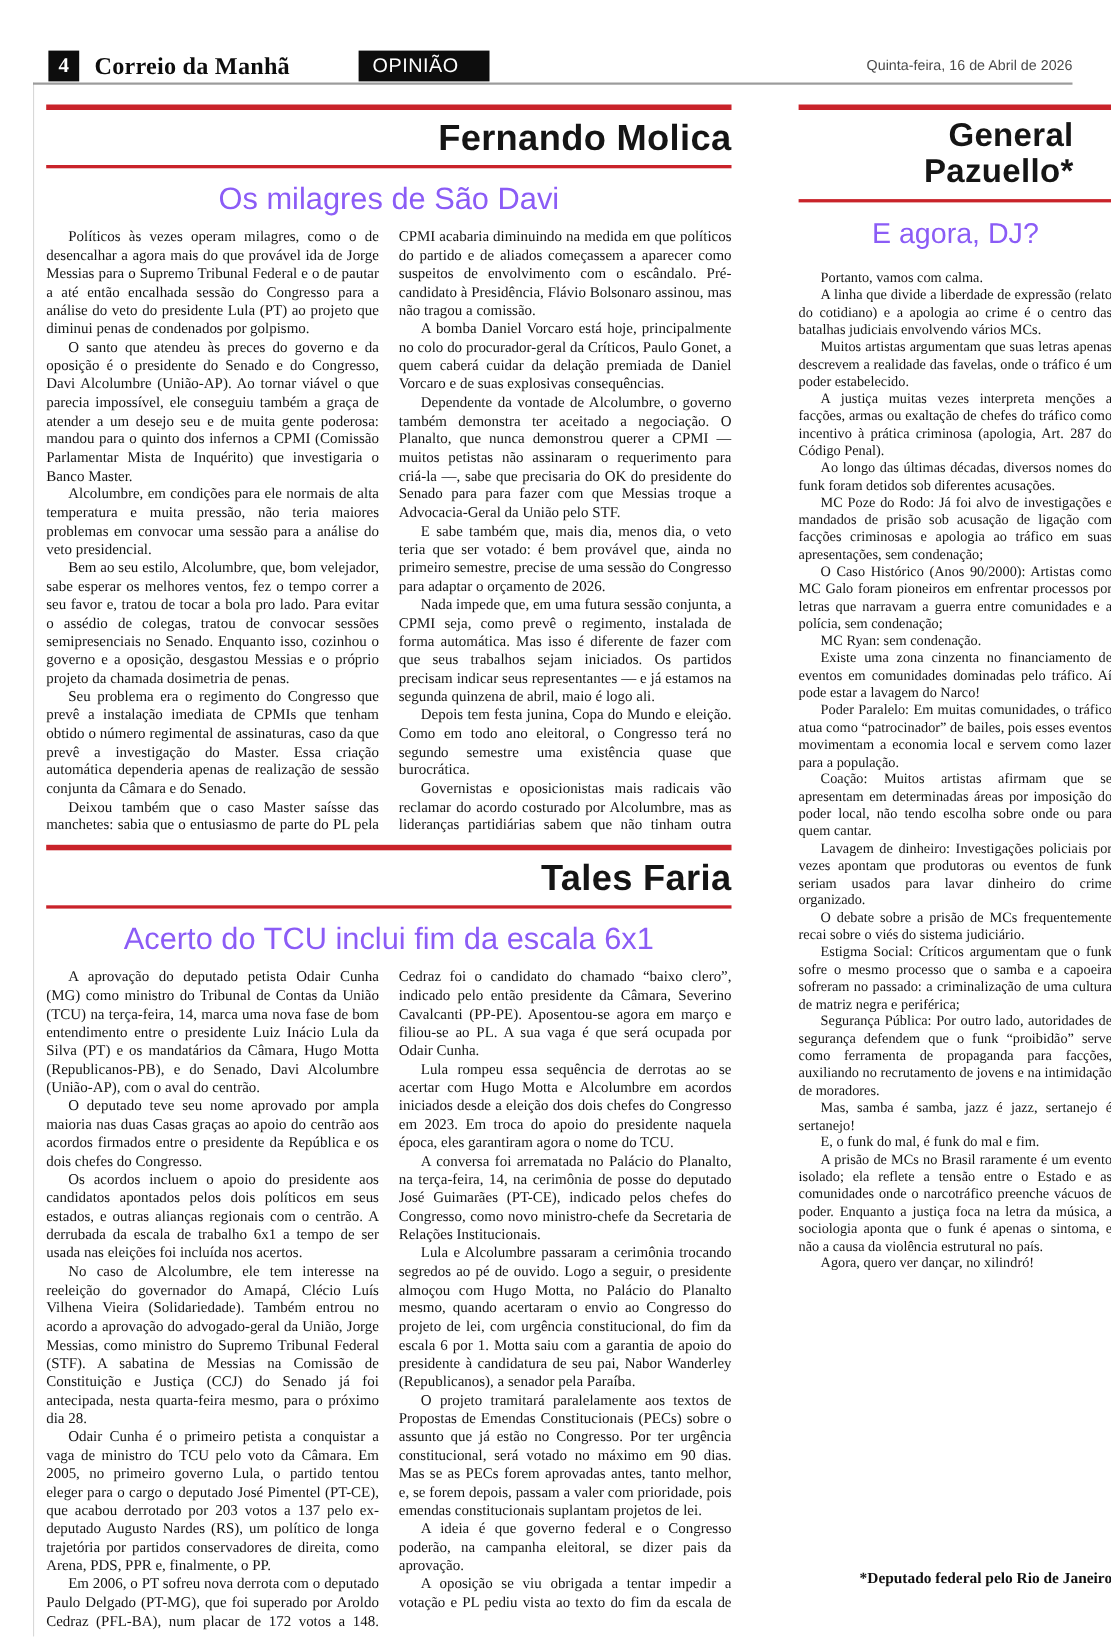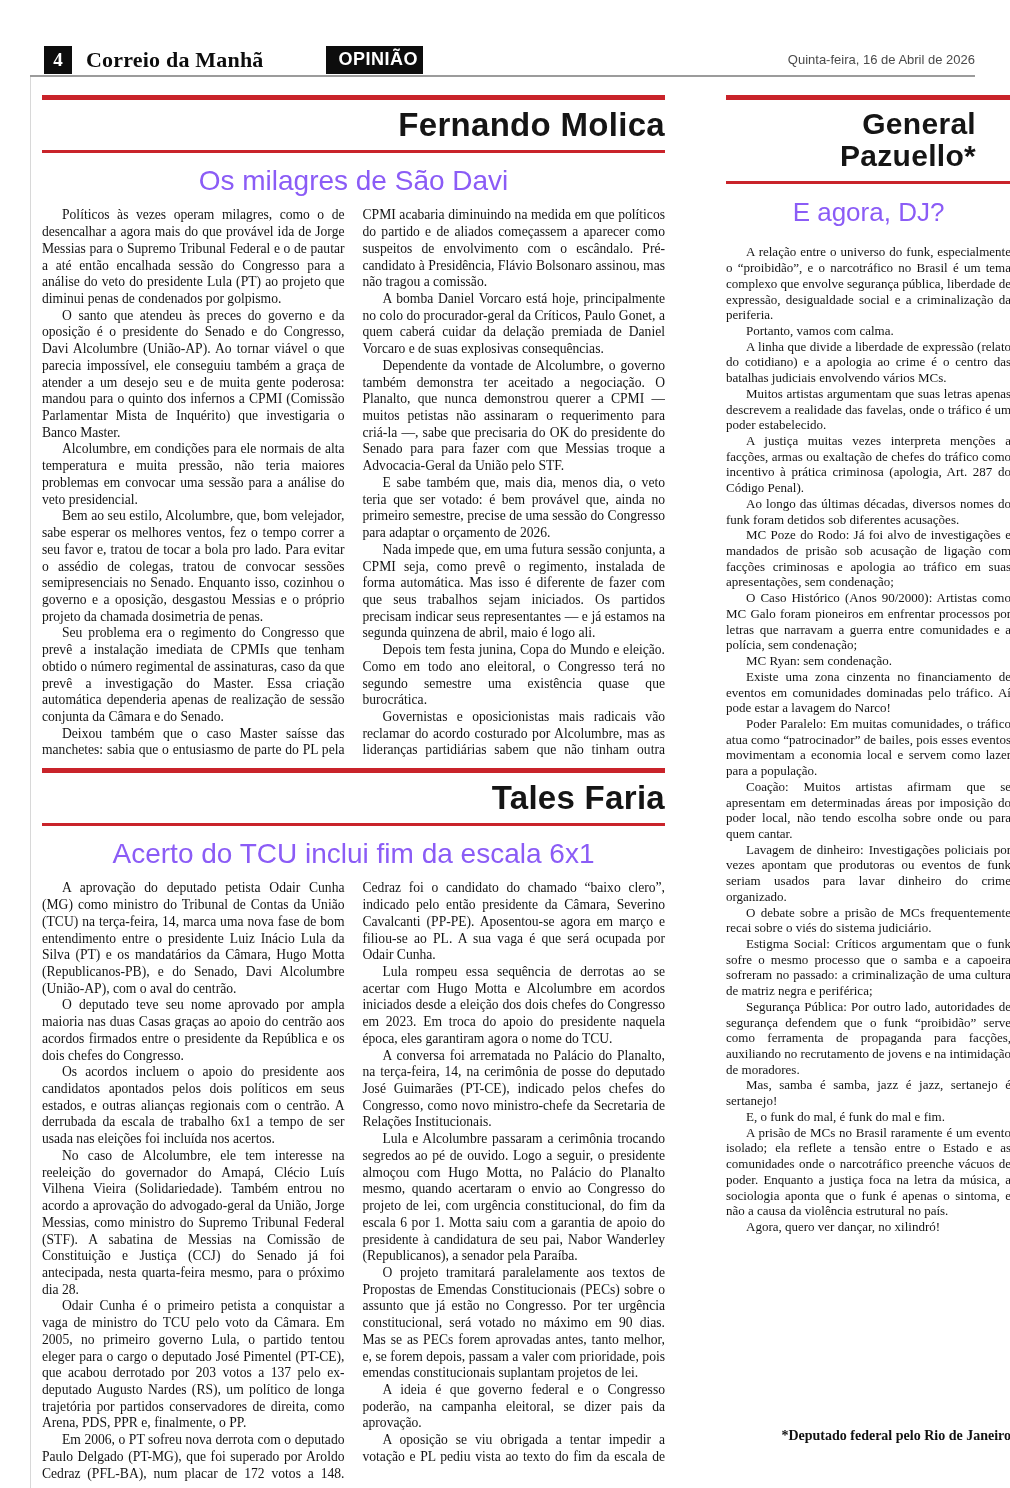--- a/index.html
+++ b/index.html
@@ -16,22 +16,22 @@
     margin-left:14px; background:#0d0d0d; color:#fff; width:28px; height:28px;
     display:flex; align-items:center; justify-content:center;
     font-family:"Liberation Serif", serif; font-weight:bold; font-size:19px;
   }
   .paper-name {
     margin-left:14px; font-family:"Liberation Serif", serif; font-weight:bold;
     font-size:22px; letter-spacing:0.2px; color:#0d0d0d; white-space:nowrap;
   }
   .section-box {
     margin-left:62px; background:#0d0d0d; color:#fff;
-    font-family:"Liberation Sans", sans-serif; font-weight:bold; font-size:18px;
-    letter-spacing:0.5px; padding:3px 5px 4px 13px; white-space:nowrap;
+    font-family:"Liberation Sans", sans-serif; font-weight:normal; font-size:18px;
+    letter-spacing:0.5px; padding:3px 28px 4px 13px; white-space:nowrap;
   }
   .date {
     margin-left:auto; font-family:"Liberation Sans", sans-serif;
     font-size:13px; color:#4a4a4a; white-space:nowrap;
   }
   .left-edge { position:absolute; left:30px; top:75px; bottom:0; width:1px; background:#d8d8d8; }
 
   
   .main { position:absolute; top:95px; left:42px; width:933px; height:1393px; }
   .col-left { position:absolute; left:0; top:0; width:623px; height:1393px; }
@@ -134,21 +134,20 @@
       </section>
 
     </div>
 
     <div class="col-right">
       <div class="red-bar"></div>
       <h2 class="author">General Pazuello*</h2>
       <div class="red-rule"></div>
       <h1 class="headline">E agora, DJ?</h1>
       <div class="body">
-          <p class="para">A relação entre o universo do funk, especialmente o “proibidão”, e o narcotráfico no Brasil é um tema complexo que envolve segurança pública, liberdade de expressão, desigualdade social e a criminalização da periferia.</p>
           <p class="para">Portanto, vamos com calma.</p>
           <p class="para">A linha que divide a liberdade de expressão (relato do cotidiano) e a apologia ao crime é o centro das batalhas judiciais envolvendo vários MCs.</p>
           <p class="para">Muitos artistas argumentam que suas letras apenas descrevem a realidade das favelas, onde o tráfico é um poder estabelecido.</p>
           <p class="para">A justiça muitas vezes interpreta menções a facções, armas ou exaltação de chefes do tráfico como incentivo à prática criminosa (apologia, Art. 287 do Código Penal).</p>
           <p class="para">Ao longo das últimas décadas, diversos nomes do funk foram detidos sob diferentes acusações.</p>
           <p class="para">MC Poze do Rodo: Já foi alvo de investigações e mandados de prisão sob acusação de ligação com facções criminosas e apologia ao tráfico em suas apresentações, sem condenação;</p>
           <p class="para">O Caso Histórico (Anos 90/2000): Artistas como MC Galo foram pioneiros em enfrentar processos por letras que narravam a guerra entre comunidades e a polícia, sem condenação;</p>
           <p class="para">MC Ryan: sem condenação.</p>
           <p class="para">Existe uma zona cinzenta no financiamento de eventos em comunidades dominadas pelo tráfico. Aí pode estar a lavagem do Narco!</p>
           <p class="para">Poder Paralelo: Em muitas comunidades, o tráfico atua como “patrocinador” de bailes, pois esses eventos movimentam a economia local e servem como lazer para a população.</p>

